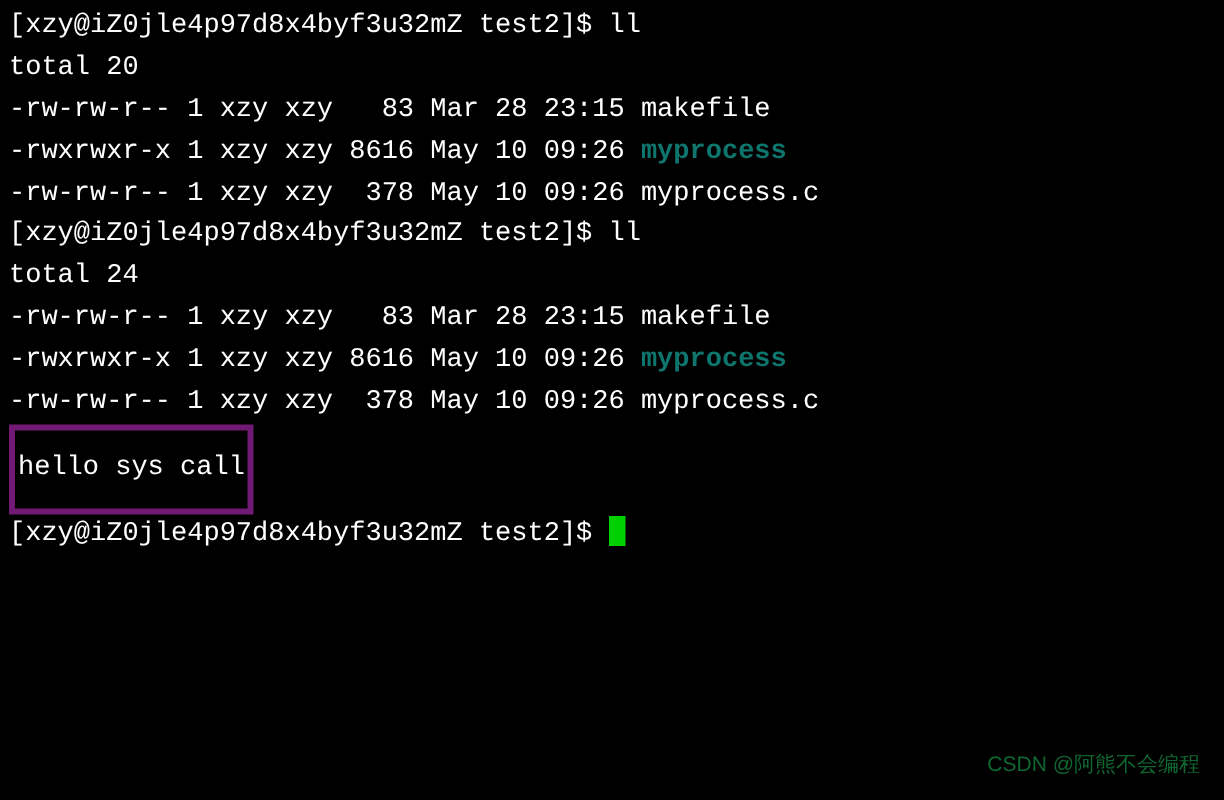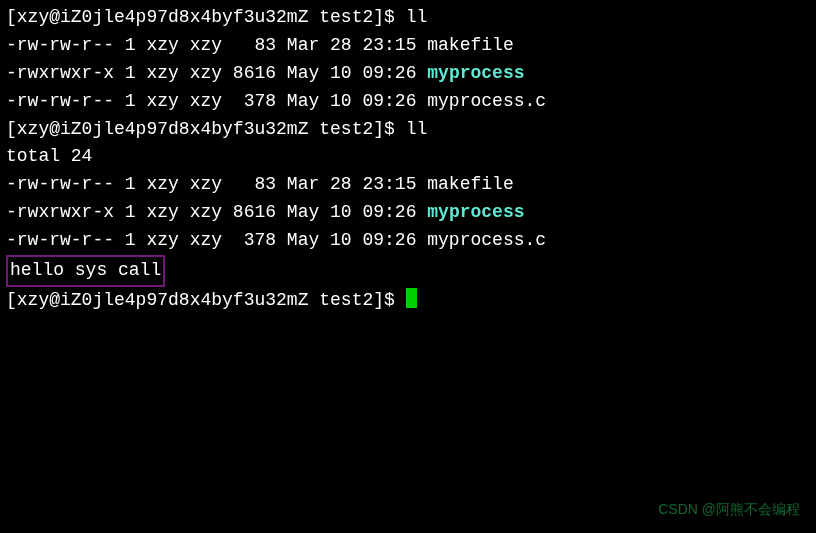--- a/index.html
+++ b/index.html
@@ -17,32 +17,32 @@
       width: 816px;
       height: 533px;
       position: relative;
       overflow: hidden;
     }
     .line {
       white-space: pre;
       display: block;
     }
     .green {
-      color: #5eead4;
+      color: #0f766e;
       font-weight: bold;
     }
     .highlight-red {
       border: 2px solid #ff3030;
       display: inline-block;
       padding: 0 2px;
     }
     .highlight-cyan {
-      border: 2px solid #701a75;
+      border: 4px solid #701a75;
       display: inline-block;
-      padding: 0 2px;
+      padding: 12px 2px;
     }
     .cursor {
       display: inline-block;
       width: 11px;
       height: 20px;
       background: #00d000;
       vertical-align: text-bottom;
       margin-bottom: 2px;
     }
     .watermark {
@@ -53,20 +53,21 @@
       font-family: Arial, sans-serif;
       font-size: 14px;
       opacity: 0.8;
     }
   </style>
 </head>
 <body>
 
 <div class="terminal">
   <span class="line"><span>[xzy@iZ0jle4p97d8x4byf3u32mZ test2]$ </span><span>ll</span></span>
+  <span class="line">total 20</span>
   <span class="line">-rw-rw-r-- 1 xzy xzy   83 Mar 28 23:15 makefile</span>
   <span class="line"><span>-rwxrwxr-x 1 xzy xzy 8616 May 10 09:26 </span><span class="green">myprocess</span></span>
   <span class="line">-rw-rw-r-- 1 xzy xzy  378 May 10 09:26 myprocess.c</span>
   <span class="line"><span>[xzy@iZ0jle4p97d8x4byf3u32mZ test2]$ </span><span>ll</span></span>
   <span class="line">total 24</span>
   <span class="line">-rw-rw-r-- 1 xzy xzy   83 Mar 28 23:15 makefile</span>
   <span class="line"><span>-rwxrwxr-x 1 xzy xzy 8616 May 10 09:26 </span><span class="green">myprocess</span></span>
   <span class="line">-rw-rw-r-- 1 xzy xzy  378 May 10 09:26 myprocess.c</span>
   <span class="line"><span class="highlight-cyan">hello sys call</span></span>
   <span class="line"><span>[xzy@iZ0jle4p97d8x4byf3u32mZ test2]$ </span><span class="cursor"></span></span>

